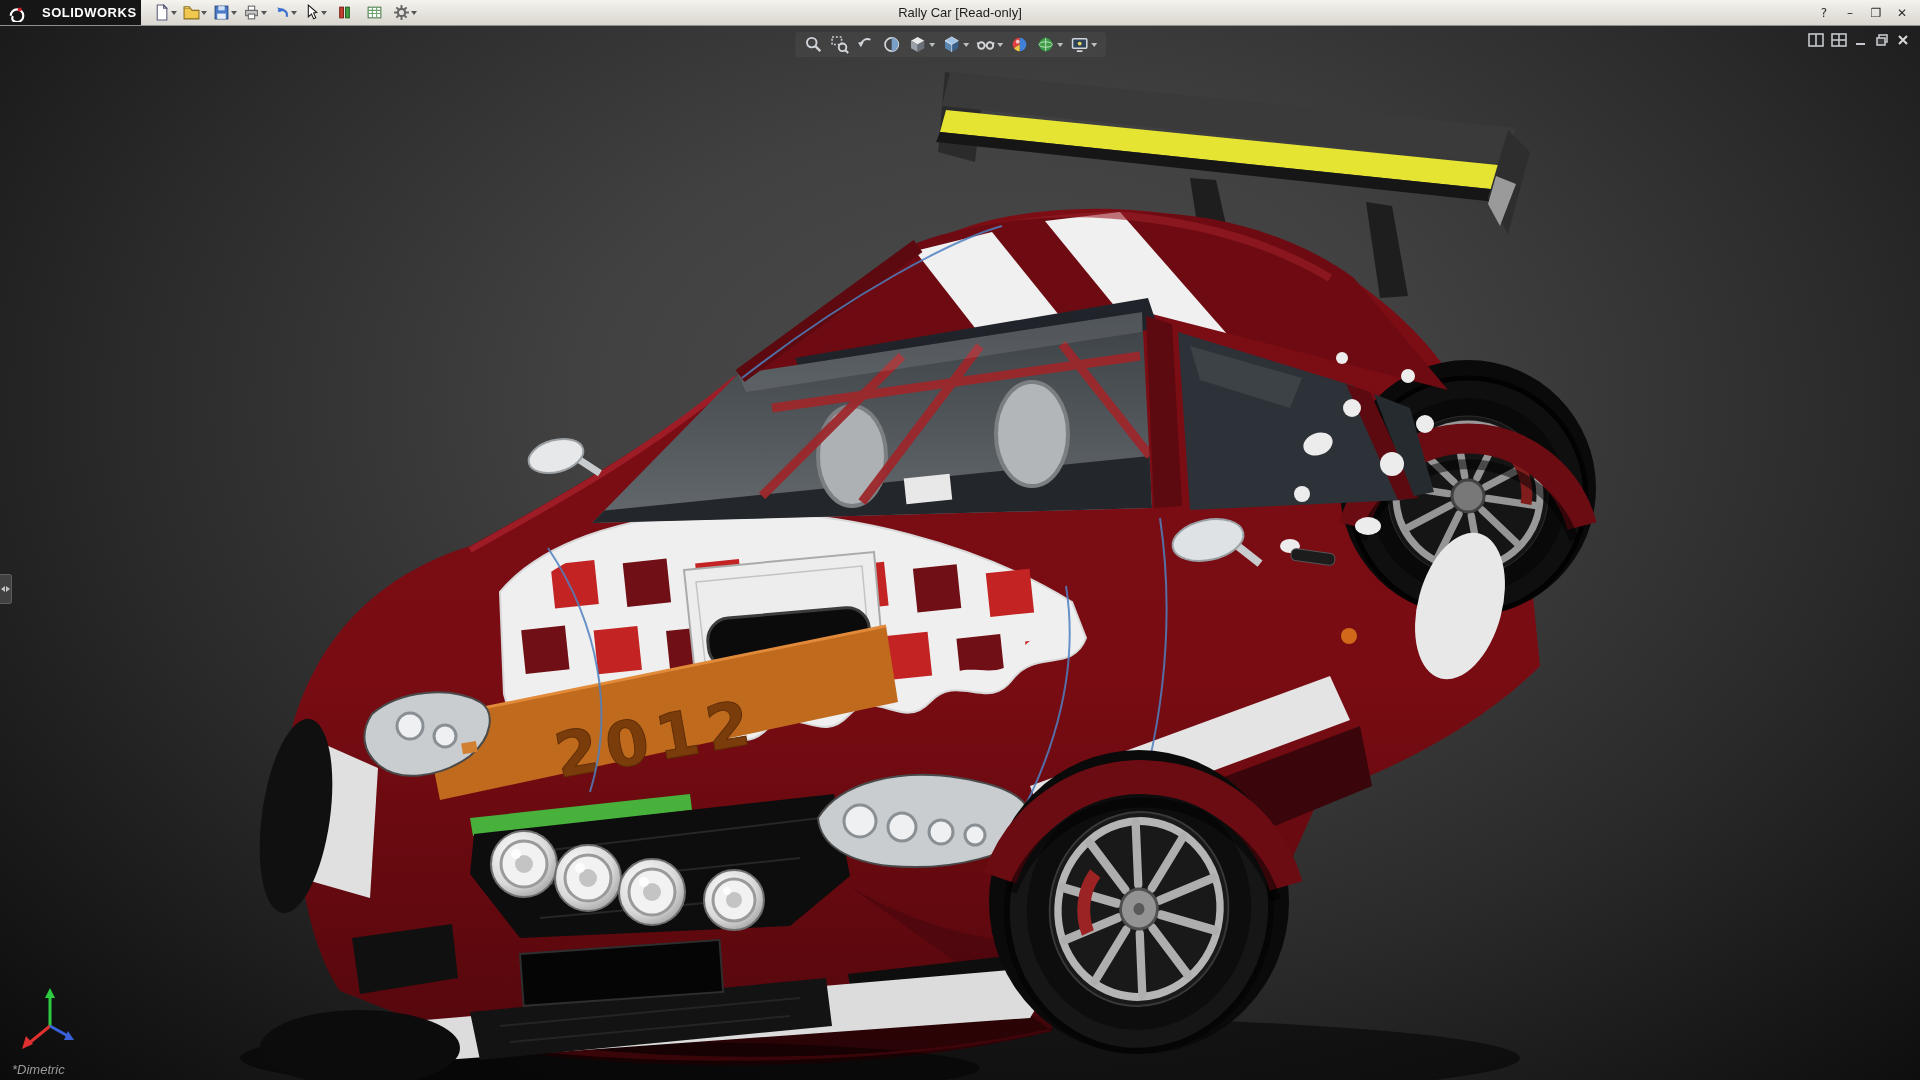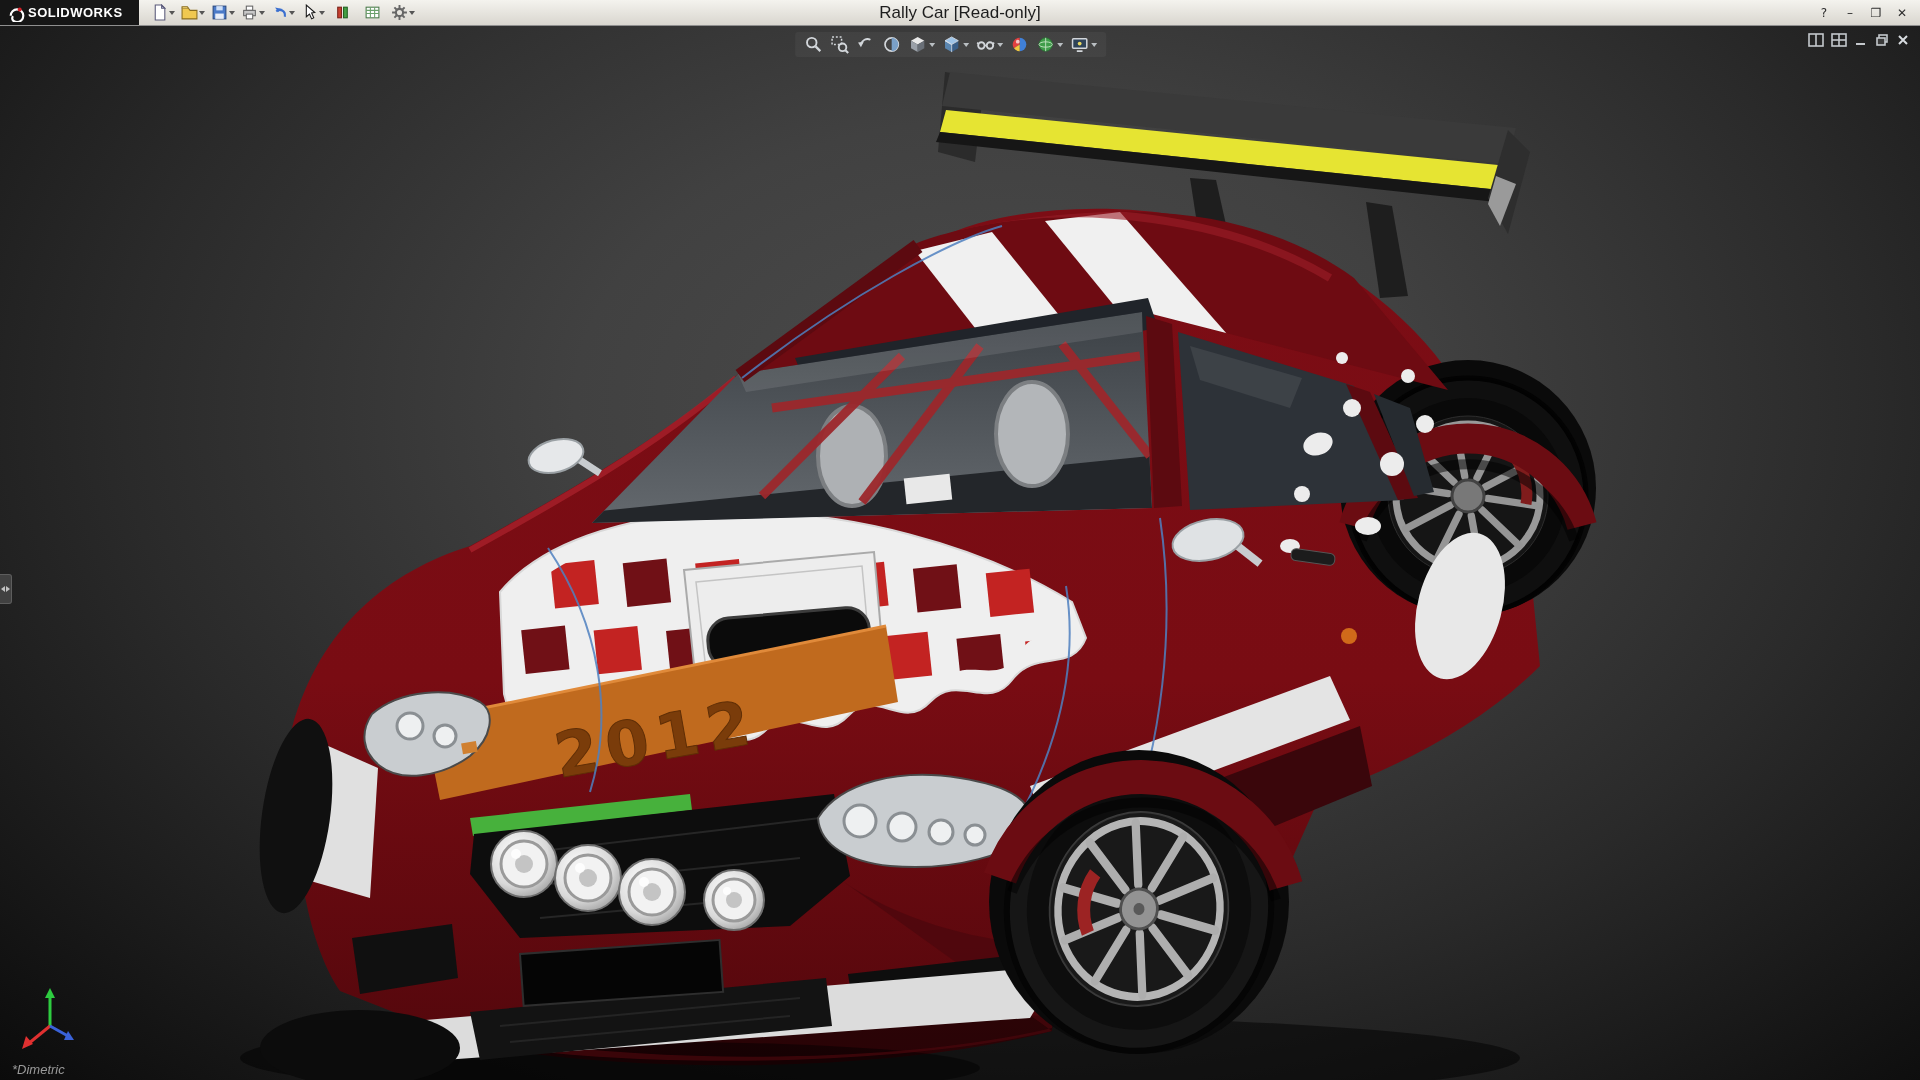--- a/index.html
+++ b/index.html
@@ -2,28 +2,28 @@
 <html><head>
 <meta charset="utf-8">
 <style>
   * { margin:0; padding:0; box-sizing:border-box; }
   html,body { width:1920px; height:1080px; overflow:hidden; font-family:"Liberation Sans", sans-serif; background:#000; }
 
   
   .titlebar { position:relative; height:26px; display:flex; align-items:center;
     background:linear-gradient(#f4f3ee,#d9d6cf); border-bottom:1px solid #8f8f8f; }
   .brand { height:100%; background:#161616; color:#fff; display:flex; align-items:center;
-    gap:2px; padding:0 16px 0 8px; }
+    gap:16px; padding:0 4px 0 8px; }
   .brand-text { font-weight:bold; font-size:13px; letter-spacing:.5px; }
   .main-toolbar { display:flex; align-items:center; gap:2px; padding-left:10px; }
   .tb-btn { display:flex; align-items:center; justify-content:center; gap:1px;
     width:28px; height:22px; background:transparent; border:none; cursor:default; }
   .caret-lt { width:0; height:0; border-left:3px solid transparent; border-right:3px solid transparent;
     border-top:4px solid #555; }
-  .window-title { position:absolute; left:0; right:0; text-align:center; font-size:17px; color:#1d1d1d;
+  .window-title { position:absolute; left:0; right:0; text-align:center; font-size:13px; color:#1d1d1d;
     pointer-events:none; }
   .win-ctrls { margin-left:auto; display:flex; align-items:center; gap:2px; padding-right:6px; z-index:2; }
   .win-btn { width:24px; height:20px; display:flex; align-items:center; justify-content:center;
     background:transparent; border:none; font-size:12px; color:#2c2c2c; font-family:"DejaVu Sans", sans-serif; }
 
   
   .viewport { position:relative; width:1920px; height:1054px; overflow:hidden;
     background:radial-gradient(ellipse at 52% 36%, #4b4b4b 0%, #414141 30%, #2a2a2a 62%, #0b0b0b 100%); }
   .scene { position:absolute; inset:0; }
 

